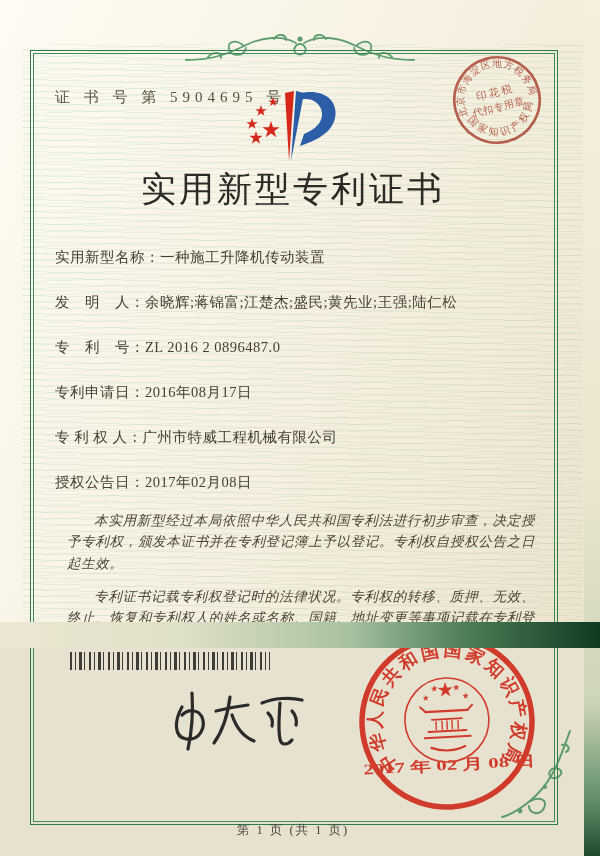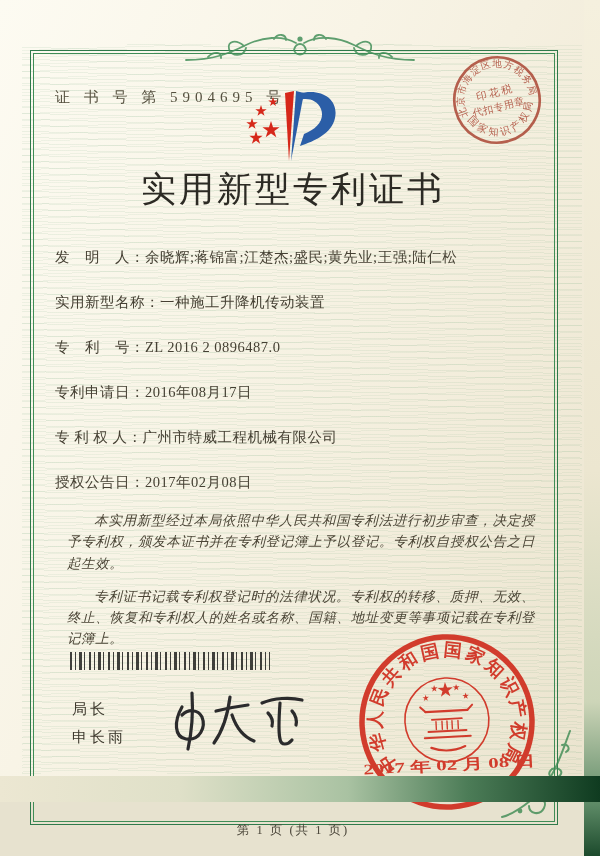--- a/index.html
+++ b/index.html
@@ -2,21 +2,21 @@
 <html><head>
 <meta charset="utf-8">
 <style>
   html,body{margin:0;padding:0;}
   body{
     width:600px;height:856px;overflow:hidden;
     background:#e7e2cf;
     font-family:"Liberation Serif","DejaVu Serif",serif;
   }
   .page{
-    position:relative;width:600px;height:802px;
+    position:relative;width:600px;height:648px;
     background:linear-gradient(115deg,#fdfbf2 0%,#f8f4e6 38%,#f2ecda 70%,#eae3cd 100%);
   }
   
   .edge-right{
     position:absolute;top:0;right:0;width:16px;height:856px;
     background:linear-gradient(180deg,#f5f0de 0%,#ece6d0 55%,#cdd5b8 82%,#5d8a66 94%,#1c4a2c 100%);
   }
   .edge-bottom{
     position:absolute;left:0;bottom:0;width:600px;height:26px;
     background:linear-gradient(90deg,#ece7d2 0%,#dfe0c8 30%,#a9c2a2 58%,#4c7c57 78%,#0f3b20 100%);
@@ -133,24 +133,24 @@
       <path transform="translate(12,36) scale(6)" d="M0,-1 0.588,0.809 -0.951,-0.309 0.951,-0.309 -0.588,0.809 Z"></path>
       <path transform="translate(16,50) scale(7)" d="M0,-1 0.588,0.809 -0.951,-0.309 0.951,-0.309 -0.588,0.809 Z"></path>
       <path transform="translate(31,42) scale(9)" d="M0,-1 0.588,0.809 -0.951,-0.309 0.951,-0.309 -0.588,0.809 Z"></path>
     </g>
   </svg>
 
   <div class="title">实用新型专利证书</div>
 
   <div class="fields">
     <div class="field-row">
+      <span>实用新型名称：</span><span>一种施工升降机传动装置</span>
+    </div>
+    <div class="field-row">
       <span>发　明　人：</span><span>余晓辉;蒋锦富;江楚杰;盛民;黄先业;王强;陆仁松</span>
-    </div>
-    <div class="field-row">
-      <span>实用新型名称：</span><span>一种施工升降机传动装置</span>
     </div>
     <div class="field-row">
       <span>专　利　号：</span><span>ZL 2016 2 0896487.0</span>
     </div>
     <div class="field-row">
       <span>专利申请日：</span><span>2016年08月17日</span>
     </div>
     <div class="field-row">
       <span>专 利 权 人：</span><span>广州市特威工程机械有限公司</span>
     </div>
@@ -159,24 +159,20 @@
     </div>
   </div>
 
   <div class="paras">
     <p>本实用新型经过本局依照中华人民共和国专利法进行初步审查，决定授予专利权，颁发本证书并在专利登记簿上予以登记。专利权自授权公告之日起生效。</p>
     <p>专利证书记载专利权登记时的法律状况。专利权的转移、质押、无效、终止、恢复和专利权人的姓名或名称、国籍、地址变更等事项记载在专利登记簿上。</p>
   </div>
 
   <div class="barcode"></div>
 
-  <div class="signer">
-    <div>局长</div>
-    <div>申长雨</div>
-  </div>
 
   <svg class="signature" width="150" height="75" viewBox="0 0 150 75">
     <g stroke="#1b1b1e" stroke-width="3.2" fill="none" stroke-linecap="round" opacity=".92">
       <path d="M22,22 C14,36 14,52 26,54 C40,56 46,42 42,32 C38,24 28,24 22,30"></path>
       <path d="M32,8 C33,24 32,46 28,64"></path>
       <path d="M70,12 C68,28 64,44 54,58"></path>
       <path d="M56,26 C68,23 80,21 88,20"></path>
       <path d="M72,30 C76,42 84,52 94,56"></path>
       <path d="M102,18 C114,13 130,12 142,15"></path>
       <path d="M120,18 C119,32 118,46 120,54 C121,61 128,60 132,55"></path>

